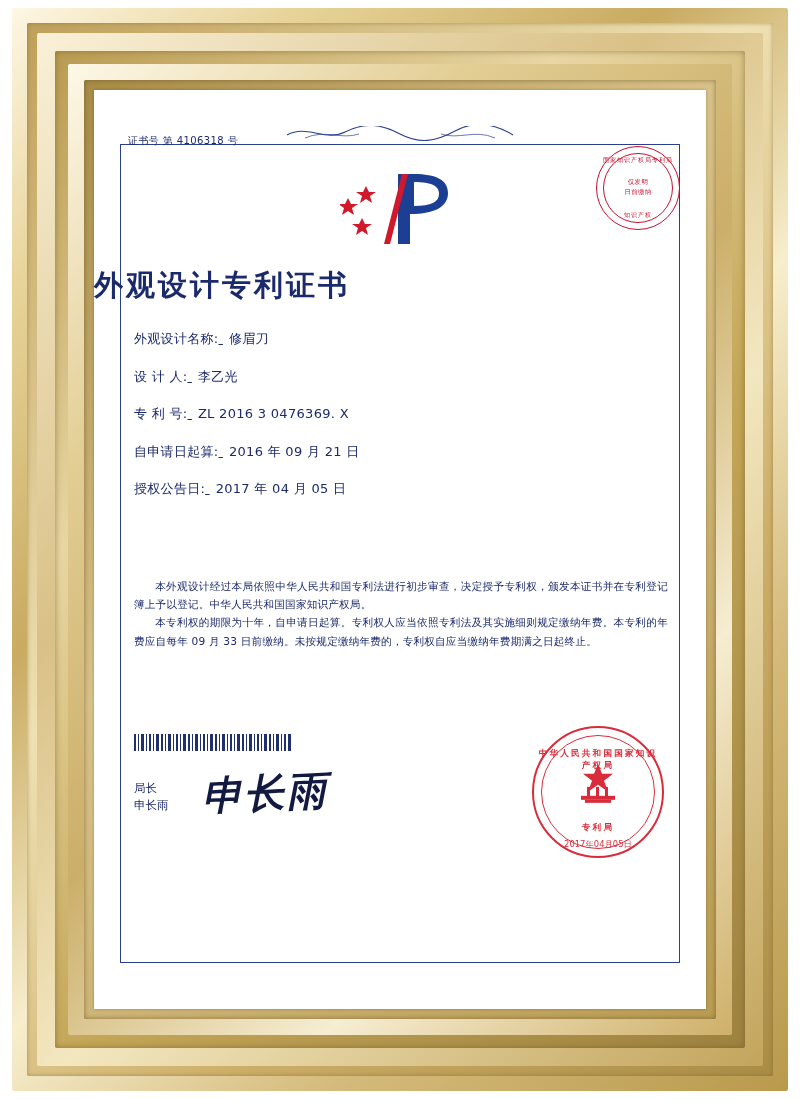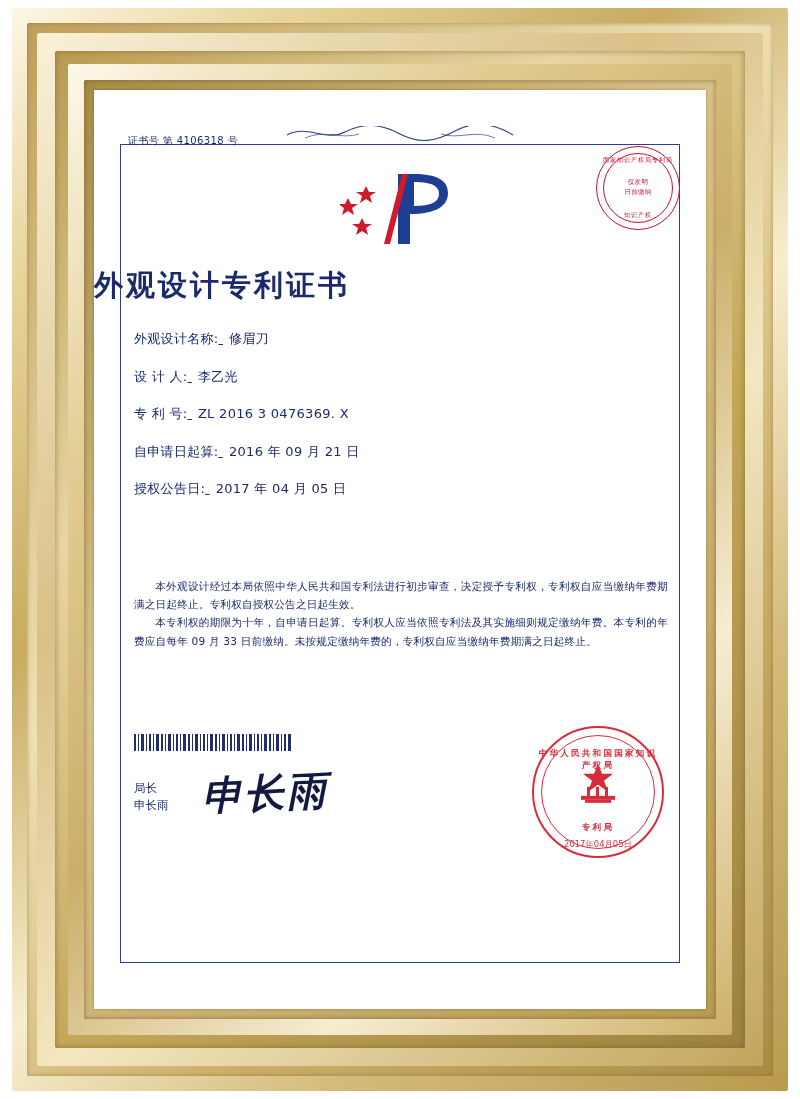--- a/index.html
+++ b/index.html
@@ -302,21 +302,21 @@
         <span class="field-label">自申请日起算:</span>
         <span class="field-value">2016 年 09 月 21 日</span>
       </div>
       <div class="field-row">
         <span class="field-label">授权公告日:</span>
         <span class="field-value">2017 年 04 月 05 日</span>
       </div>
     </div>
 
     <div class="body-text">
-      <p>本外观设计经过本局依照中华人民共和国专利法进行初步审查，决定授予专利权，专利权自应当缴纳年费期满之日起终止。专利权自授权公告之日起生效。</p>
+      <p>本外观设计经过本局依照中华人民共和国专利法进行初步审查，决定授予专利权，颁发本证书并在专利登记簿上予以登记。中华人民共和国国家知识产权局。</p>
       <p>本专利权的期限为十年，自申请日起算。专利权人应当依照专利法及其实施细则规定缴纳年费。本专利的年费应自每年 09 月 33 日前缴纳。未按规定缴纳年费的，专利权自应当缴纳年费期满之日起终止。</p>
     </div>
 
     <div class="barcode">
       <i style="left:0px;width:2px"></i>
         <i style="left:4px;width:1px"></i>
       <i style="left:7px;width:3px"></i>
         <i style="left:12px;width:1px"></i>
       <i style="left:15px;width:2px"></i>
         <i style="left:19px;width:1px"></i>

